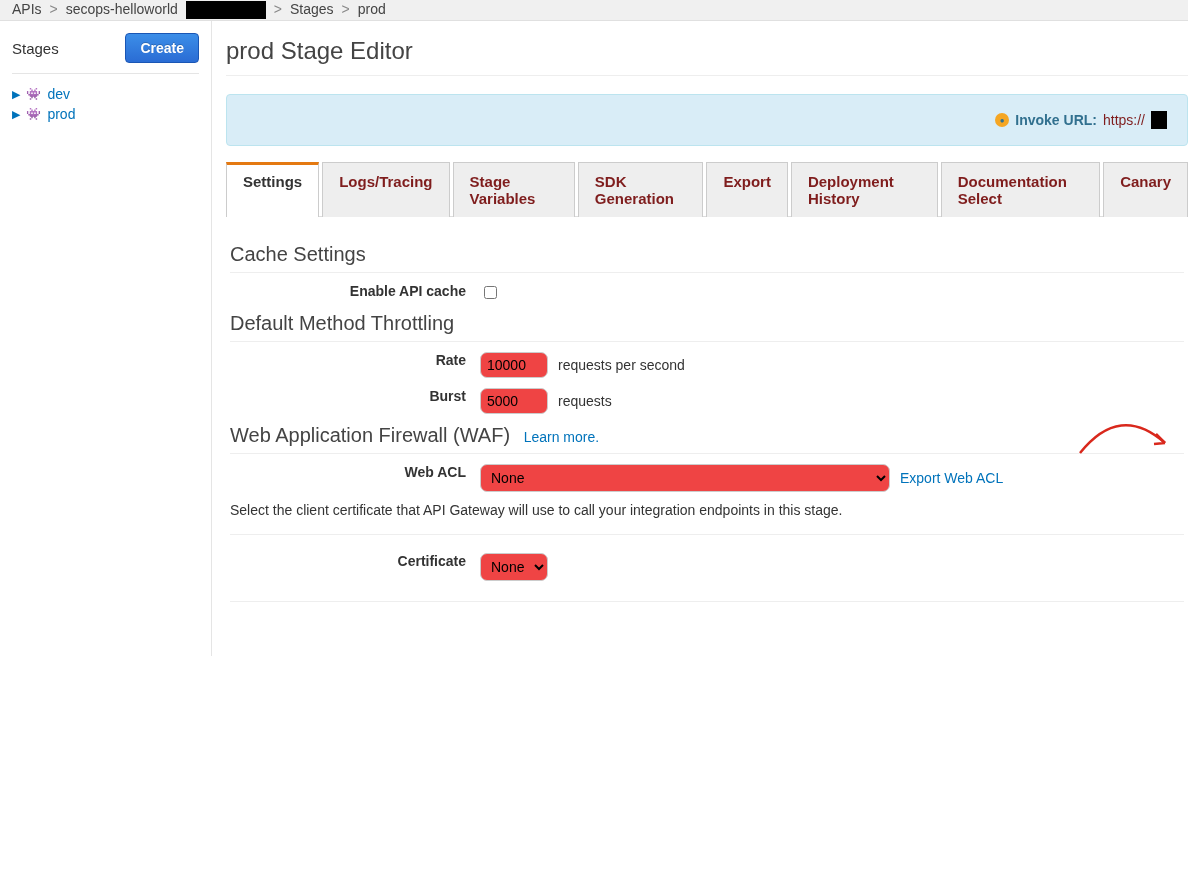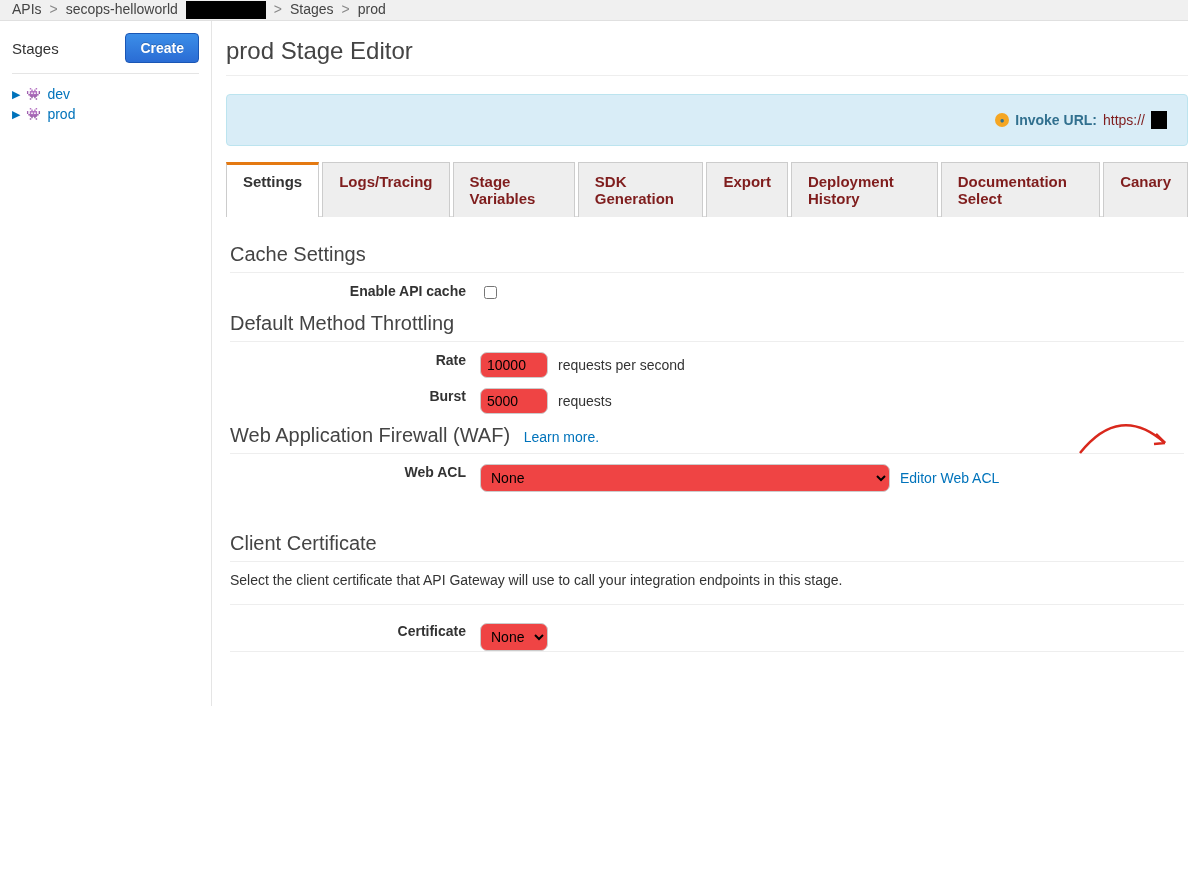--- a/index.html
+++ b/index.html
@@ -283,28 +283,27 @@
         <svg class="arrow-annotation" width="120" height="70" style="left:840px; top:-56px;">
           <path d="M10,45 Q50,-5 95,35" stroke="#d9281c" stroke-width="2.5" fill="none"></path>
           <path d="M95,35 L86,26 M95,35 L84,36" stroke="#d9281c" stroke-width="2.5" fill="none"></path>
         </svg>
         <div class="form-row">
           <div class="form-label">Web ACL</div>
           <div class="form-control">
             <select class="wide">
               <option>None</option>
             </select>
-            <span class="link">Editor Web ACL</span>
+            <span class="link">Export Web ACL</span>
           </div>
         </div>
       </div>
 
-      <div class="section-title" style="margin-top:40px">Client Certificate</div>
       <div class="section-desc" style="white-space:normal; border-bottom:1px solid #eee; padding-bottom:16px;">Select the client certificate that API Gateway will use to call your integration endpoints in this stage.</div>
-      <div class="form-row" style="border-bottom:1px solid #eee; ">
+      <div class="form-row" style="border-bottom:1px solid #eee; padding-bottom:20px;">
         <div class="form-label">Certificate</div>
         <div class="form-control">
           <select>
             <option>None</option>
           </select>
         </div>
       </div>
 
     </div>
   </div>

